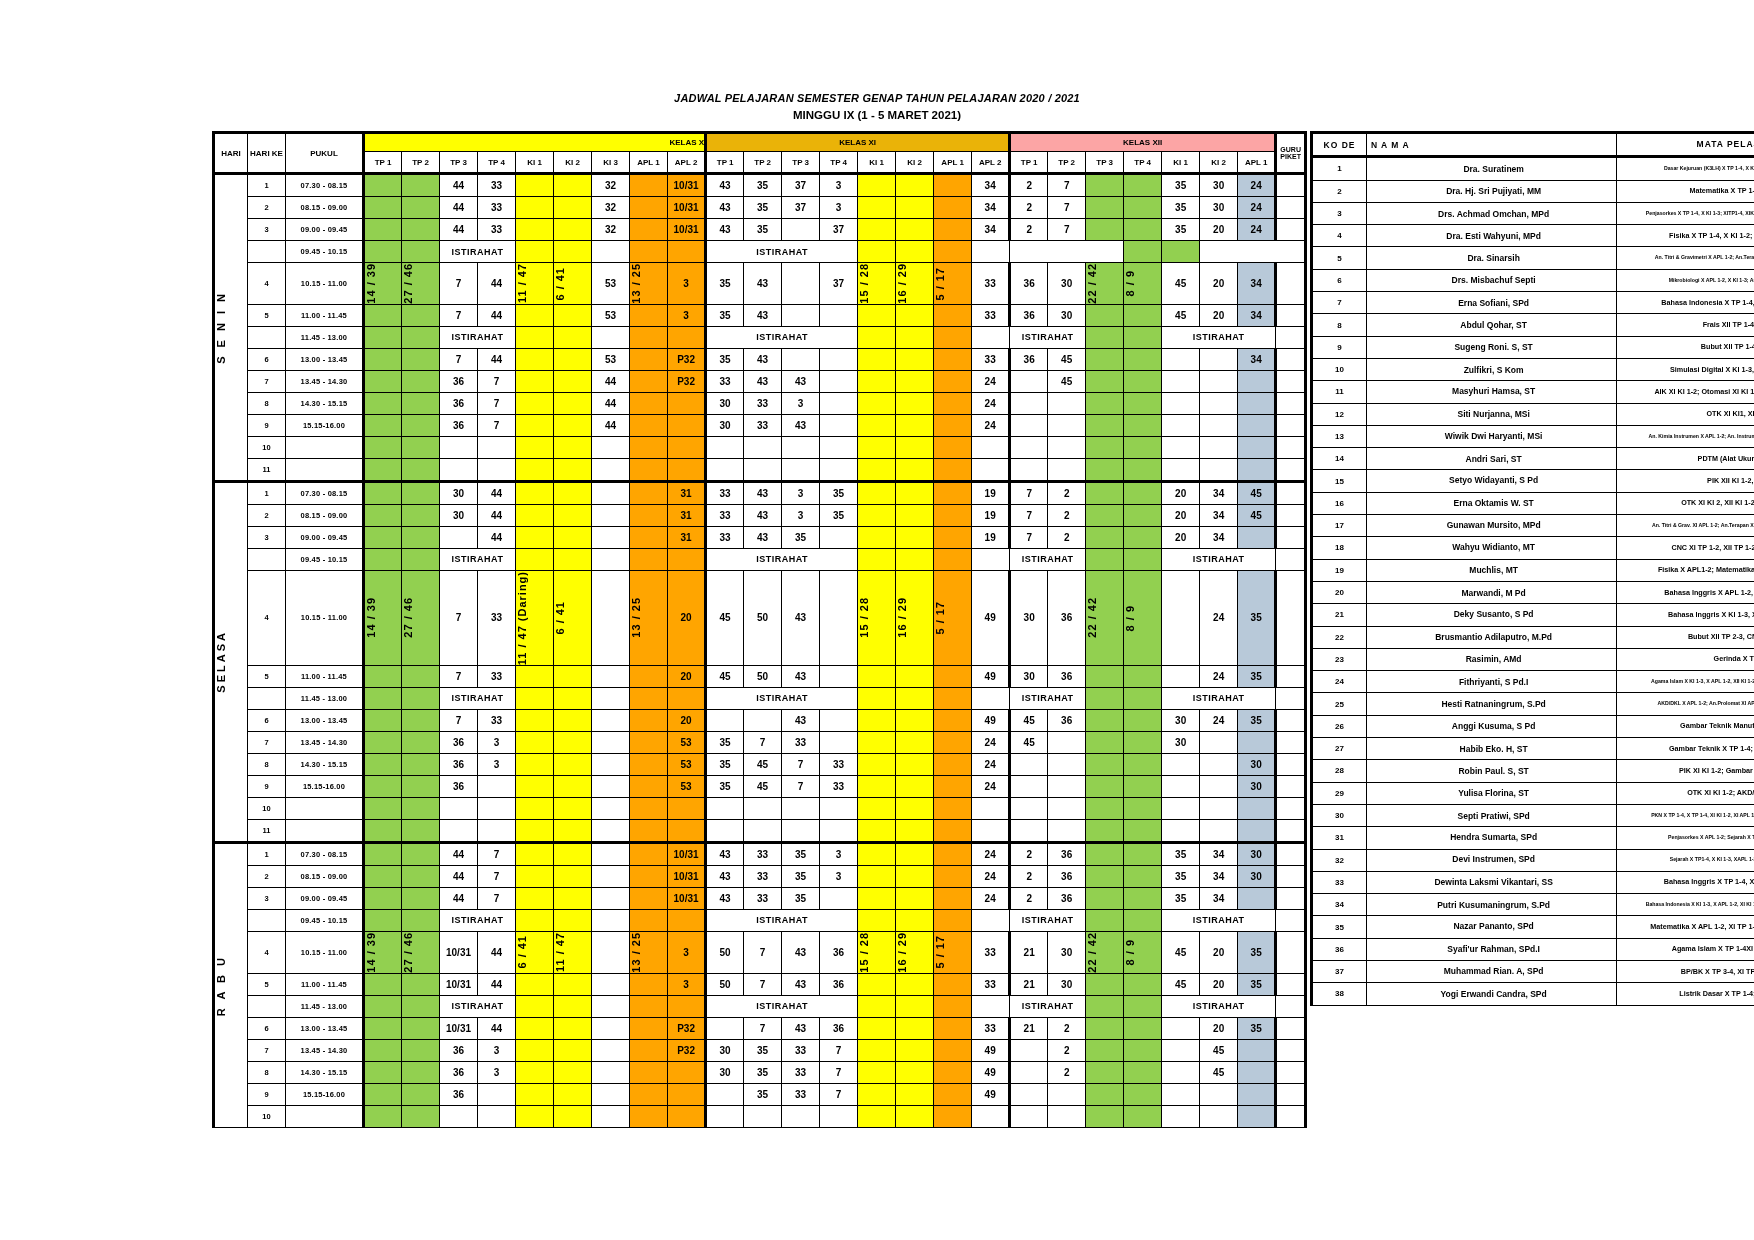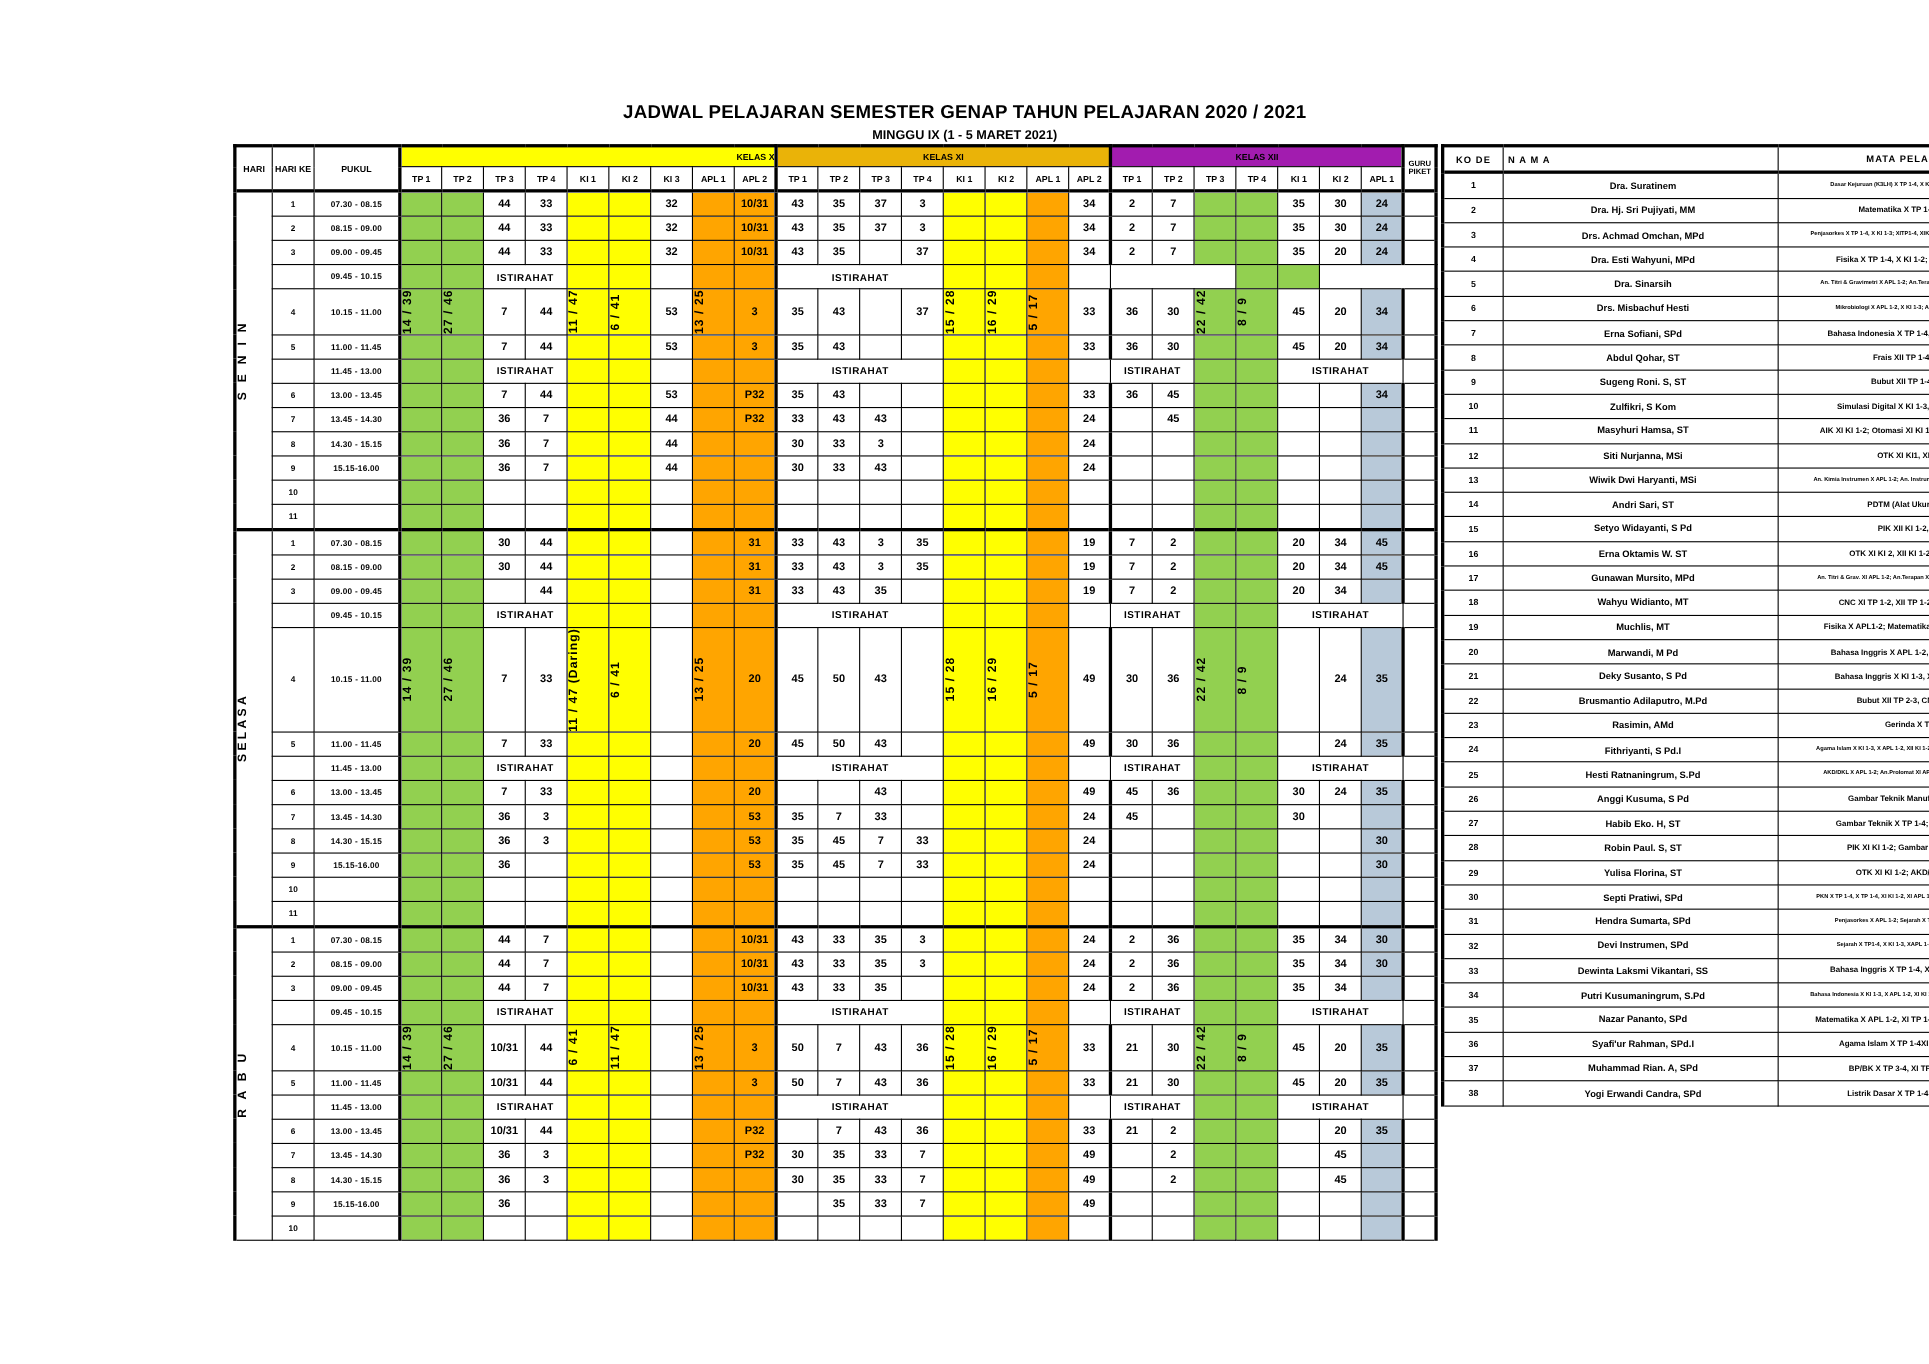--- a/index.html
+++ b/index.html
@@ -1,38 +1,38 @@
 <!DOCTYPE html>
 <html><head>
 <meta charset="utf-8">
 <style>
   html,body{margin:0;padding:0;background:#ffffff;}
   body{width:1754px;height:1240px;font-family:"Liberation Sans",sans-serif;color:#000;}
   .page{position:relative;width:1754px;height:1240px;padding:0;box-sizing:border-box;}
 
   .title-block{text-align:center;padding-top:92px;}
-  .title-main{font-size:17px;font-weight:bold;letter-spacing:.2px;}
+  .title-main{font-size:11px;font-weight:bold;letter-spacing:.2px;font-style:italic;}
   .title-sub{font-size:11.5px;font-weight:bold;margin-top:5px;}
 
   .sheet{position:absolute;left:212px;top:131px;display:flex;align-items:flex-start;}
 
   table{border-collapse:collapse;table-layout:fixed;}
   td,th{border:1px solid #000;font-size:8.5px;text-align:center;vertical-align:middle;
         padding:0;overflow:hidden;font-weight:bold;background:#fff;}
 
   
   .grid{width:952px;}
   .grid td,.grid th{height:21px;}
 
   .hd-top th{height:17px;font-size:8px;}
   .hd-sub th{height:20px;font-size:8px;}
 
   .kx{background:#ffff00;text-align:right;}
   .kxi{background:#eab308;}
-  .kxii{background:#a21caf;}
+  .kxii{background:#fca5a5;}
 
   .c-green{background:#92d050;}
   .c-yellow{background:#ffff00;}
   .c-orange{background:#ffa500;}
   .c-blue{background:#b8c9d9;}
 
   .thick-l{border-left:3px solid #000;}
   .thick-r{border-right:3px solid #000;}
   .thick-t{border-top:3px solid #000;}
 
@@ -1275,21 +1275,21 @@
             <td class="t-nama">Dra. Esti Wahyuni, MPd</td>
             <td class="t-mapel thick-r">Fisika X TP 1-4, X KI 1-2; Matematika X KI 3</td>
           </tr>
           <tr>
             <td class="t-kode thick-l">5</td>
             <td class="t-nama">Dra. Sinarsih</td>
             <td class="t-mapel thick-r tiny">An. Titri &amp; Gravimetri X APL 1-2; An.Terapan XII APL 1; Kimia X APL 1-2</td>
           </tr>
           <tr>
             <td class="t-kode thick-l">6</td>
-            <td class="t-nama">Drs. Misbachuf Hesti</td>
+            <td class="t-nama">Drs. Misbachuf Septi</td>
             <td class="t-mapel thick-r tiny">Mikrobiologi X APL 1-2, X KI 1-3; An.Mikrobiologi XI APL 1-2</td>
           </tr>
           <tr>
             <td class="t-kode thick-l">7</td>
             <td class="t-nama">Erna Sofiani, SPd</td>
             <td class="t-mapel thick-r">Bahasa Indonesia X TP 1-4, XI TP 1-4, XII TP 1-4</td>
           </tr>
           <tr>
             <td class="t-kode thick-l">8</td>
             <td class="t-nama">Abdul Qohar, ST</td>

